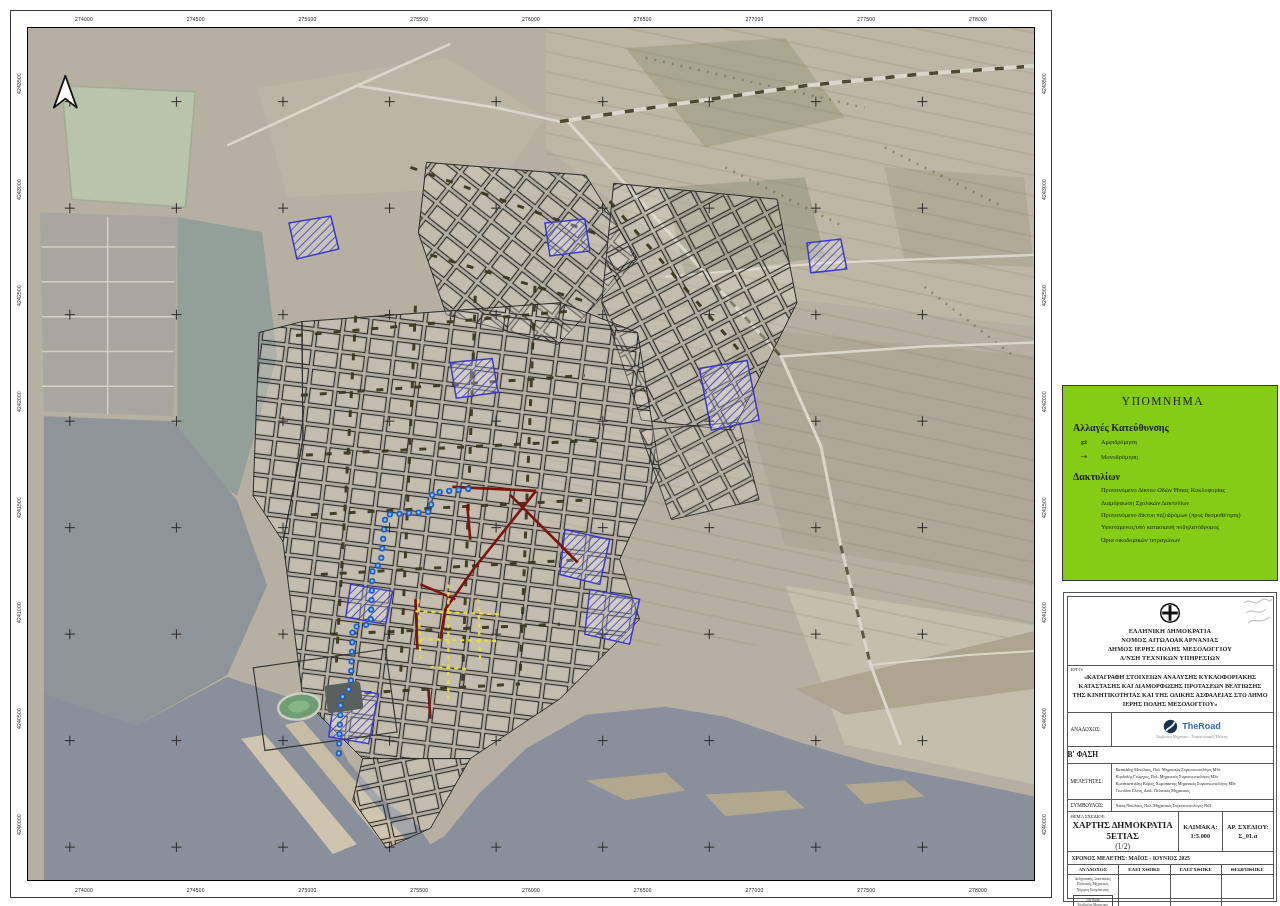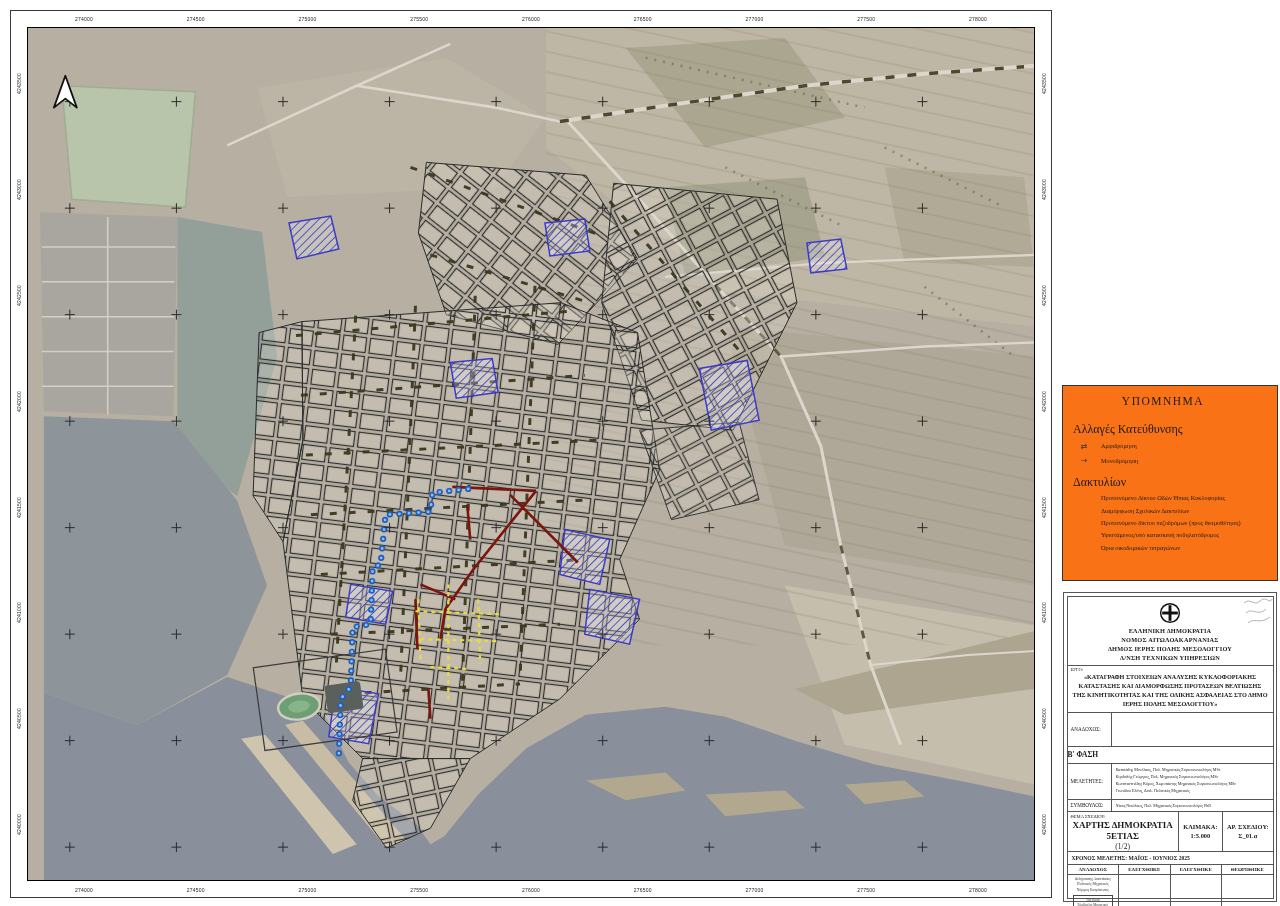--- a/index.html
+++ b/index.html
@@ -10,23 +10,23 @@
   .coord-strip{position:absolute;display:flex;box-sizing:border-box;}
   .coord-top{left:16px;right:16px;top:0;height:15px;justify-content:space-between;align-items:center;padding:0 48px;}
   .coord-bottom{left:16px;right:16px;bottom:0;height:15px;justify-content:space-between;align-items:center;padding:0 48px;}
   .coord-left{top:16px;bottom:16px;left:0;width:15px;flex-direction:column;justify-content:space-between;align-items:center;padding:46px 0;}
   .coord-right{top:16px;bottom:16px;right:0;width:15px;flex-direction:column;justify-content:space-between;align-items:center;padding:46px 0;}
   .coord-label{font-family:"Liberation Sans",sans-serif;font-size:5px;color:#222;letter-spacing:.2px;}
   .coord-left .coord-label,.coord-right .coord-label{writing-mode:vertical-rl;transform:rotate(180deg);}
   .map-canvas{position:absolute;left:16px;top:16px;right:16px;bottom:16px;border:1.6px solid #000;background:#b6afa2;overflow:hidden;box-sizing:border-box;}
   .map-canvas svg{position:absolute;inset:0;width:100%;height:100%;}
   
-  .legend{position:absolute;left:1062px;top:385px;width:216px;height:196px;border:1.2px solid #333;background:#f97316;box-sizing:border-box;padding:9px 24px 6px 10px;}
+  .legend{position:absolute;left:1062px;top:385px;width:216px;height:196px;border:1.2px solid #333;background:#84cc16;box-sizing:border-box;padding:9px 24px 6px 10px;}
   .legend-title{text-align:center;font-size:11.5px;letter-spacing:1.5px;margin-bottom:15px;}
-  .legend-heading{font-size:12px;font-weight:normal;margin:9px 0 4px 0;}
+  .legend-heading{font-size:10px;font-weight:bold;margin:9px 0 4px 0;}
   .legend-item{display:flex;align-items:center;gap:6px;margin:5.5px 0 5.5px 6px;font-size:6.3px;line-height:1.1;}
   .lg-glyph{font-family:"DejaVu Sans",sans-serif;font-size:8px;min-width:10px;text-align:center;color:#333;}
   .lg-shape{display:inline-block;flex:none;}
   
   .tblock{position:absolute;left:1063px;top:592px;width:214px;height:310px;border:1px solid #555;background:#fff;box-sizing:border-box;padding:2.5px;}
   .tb-inner{border:1px solid #555;height:100%;box-sizing:border-box;display:flex;flex-direction:column;}
   .tb-row{border-bottom:1px solid #555;box-sizing:border-box;}
   .tb-header{text-align:center;padding:5px 2px 3px 2px;}
   .tb-emblem{display:block;margin:0 auto 2px auto;}
   .auth-line{font-size:6.3px;font-weight:bold;line-height:1.45;letter-spacing:.2px;}
@@ -469,20 +469,30 @@
           </div>
       </div>
 
       <div class="tb-row" style="border-bottom:1px solid #555;">
         <div class="tb-ergo">ΕΡΓΟ:</div>
         <div class="tb-project">«ΚΑΤΑΓΡΑΦΗ ΣΤΟΙΧΕΙΩΝ ΑΝΑΛΥΣΗΣ ΚΥΚΛΟΦΟΡΙΑΚΗΣ ΚΑΤΑΣΤΑΣΗΣ ΚΑΙ ΔΙΑΜΟΡΦΩΣΗΣ ΠΡΟΤΑΣΕΩΝ ΒΕΛΤΙΩΣΗΣ ΤΗΣ ΚΙΝΗΤΙΚΟΤΗΤΑΣ ΚΑΙ ΤΗΣ ΟΔΙΚΗΣ ΑΣΦΑΛΕΙΑΣ ΣΤΟ ΔΗΜΟ ΙΕΡΗΣ ΠΟΛΗΣ ΜΕΣΟΛΟΓΓΙΟΥ»</div>
       </div>
 
       <div class="tb-row tb-flex" style="min-height:34px;">
         <div class="tb-labelcell">ΑΝΑΔΟΧΟΣ:</div>
+        <div class="tb-valuecell">
+          <div class="logo-line">
+            <svg width="15" height="15" viewBox="0 0 20 20">
+              <circle cx="10" cy="10" r="9" fill="#16324f"></circle>
+              <path d="M4.5 15.5 C8 10 12 12.5 15.5 4.5" stroke="#fff" stroke-width="2.4" fill="none" stroke-linecap="round"></path>
+            </svg>
+            <span class="logo-text">TheRoad</span>
+          </div>
+          <div class="logo-sub">Σύμβουλοι Μηχανικοί · Συγκοινωνιακές Μελέτες</div>
+        </div>
       </div>
 
       <div class="tb-row tb-phase">Β' ΦΑΣΗ</div>
 
       <div class="tb-row tb-flex" style="min-height:36px;">
         <div class="tb-labelcell">ΜΕΛΕΤΗΤΕΣ:</div>
         <div class="tiny-lines">
 
         <div class="tiny-line">Κατσιάδης Μενέλαος, Πολ. Μηχανικός Συγκοινωνιολόγος MSc</div>
             <div class="tiny-line">Κορδαλής Γεώργιος, Πολ. Μηχανικός Συγκοινωνιολόγος MSc</div>

